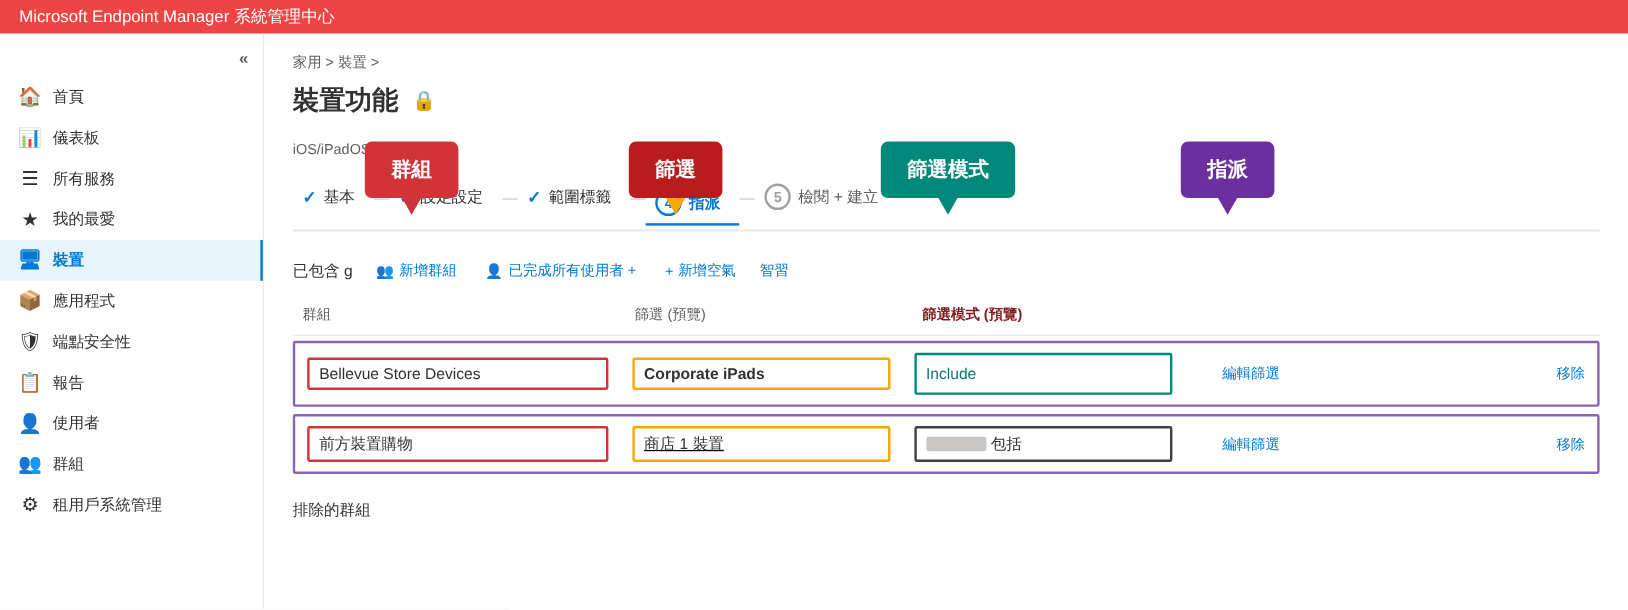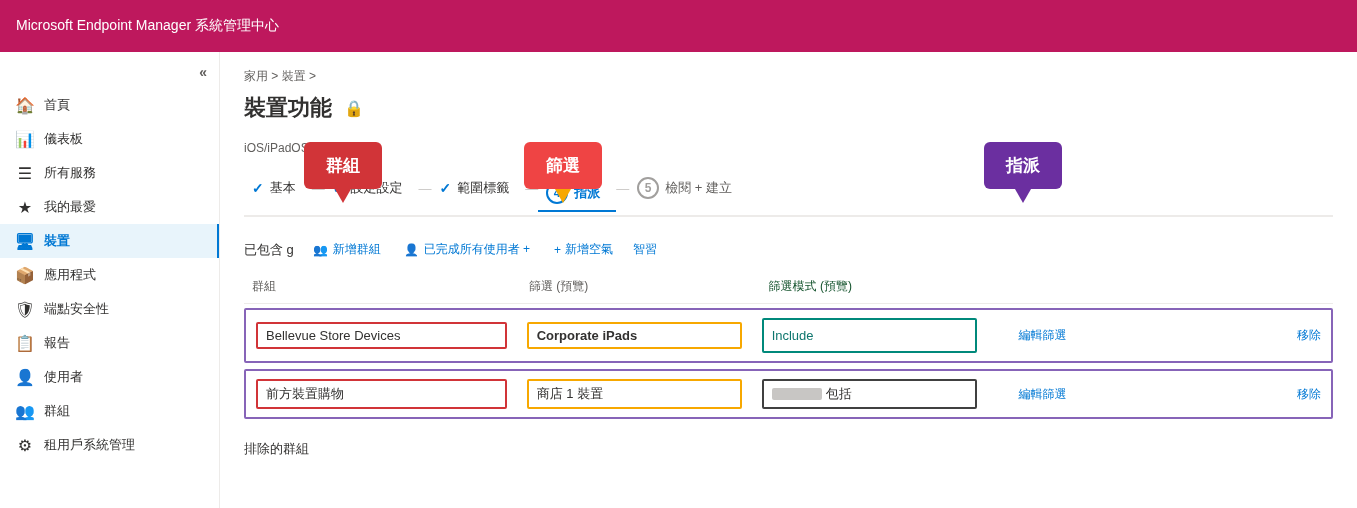--- a/index.html
+++ b/index.html
@@ -1,23 +1,23 @@
 <!DOCTYPE html>
 <html><head>
   <meta charset="utf-8">
   <style>
     * { box-sizing: border-box; margin: 0; padding: 0; }
     body { font-family: 'Segoe UI', Arial, sans-serif; font-size: 13px; background: #f3f2f1; display: flex; flex-direction: column; height: 508px; overflow: hidden; }
 
     
     .top-bar {
-      background: #be185d;
+      background: #ef4444;
       color: white;
       padding: 0 16px;
-      height: 52px;
+      height: 28px;
       display: flex;
       align-items: center;
       font-size: 14px;
       font-weight: 400;
       flex-shrink: 0;
     }
 
     
     .main-layout {
       display: flex;
@@ -231,34 +231,38 @@
       <button class="add-btn">
         <span>+</span>
         <span>新增空氣</span>
       </button>
       <span style="color:#0078d4; font-size:12px;">智習</span>
 
       <div style="position:absolute; top:-95px; left:60px; background:#d13438; padding:12px 22px; border-radius:6px; color:white; font-size:17px; font-weight:700; white-space:nowrap; z-index:20;">
         <span>群組</span>
         <div style="position:absolute; bottom:-14px; left:50%; transform:translateX(-50%); width:0; height:0; border-left:8px solid transparent; border-right:8px solid transparent; border-top:14px solid #d13438;"></div>
       </div>
-      <div style="position:absolute; top:-95px; left:280px; background:#ef4444; padding:12px 22px; border-radius:6px; color:white; font-size:17px; font-weight:700; white-space:nowrap; z-index:20;">
+      <div style="position:absolute; top:-95px; left:280px; background:#b91c1c; padding:12px 22px; border-radius:6px; color:white; font-size:17px; font-weight:700; white-space:nowrap; z-index:20;">
         <span>篩選</span>
         <div style="position:absolute; bottom:-14px; left:50%; transform:translateX(-50%); width:0; height:0; border-left:8px solid transparent; border-right:8px solid transparent; border-top:14px solid #f7a800;"></div>
+      </div>
+      <div style="position:absolute; top:-95px; left:490px; background:#00897b; padding:12px 22px; border-radius:6px; color:white; font-size:17px; font-weight:700; white-space:nowrap; z-index:20;">
+        <span>篩選模式</span>
+        <div style="position:absolute; bottom:-14px; left:50%; transform:translateX(-50%); width:0; height:0; border-left:8px solid transparent; border-right:8px solid transparent; border-top:14px solid #00897b;"></div>
       </div>
       <div style="position:absolute; top:-95px; left:740px; background:#6b2fa0; padding:12px 22px; border-radius:6px; color:white; font-size:17px; font-weight:700; white-space:nowrap; z-index:20;">
         <span>指派</span>
         <div style="position:absolute; bottom:-14px; left:50%; transform:translateX(-50%); width:0; height:0; border-left:8px solid transparent; border-right:8px solid transparent; border-top:14px solid #6b2fa0;"></div>
       </div>
     </div>
 
     <div style="display:flex; padding:4px 0; border-bottom:1px solid #edebe9; margin-bottom:4px;">
       <div style="flex:1.4; padding:4px 8px; font-size:12px; color:#605e5c;">群組</div>
       <div style="flex:1.2; padding:4px 8px; font-size:12px; color:#605e5c;">篩選 (預覽)</div>
-      <div style="flex:1.2; padding:4px 8px; font-size:12px; color:#14532d;">篩選模式 (預覽)</div>
+      <div style="flex:1.2; padding:4px 8px; font-size:12px; color:#7f1d1d;font-weight:bold;">篩選模式 (預覽)</div>
       <div style="flex:1.7; padding:4px 8px; font-size:12px; color:#605e5c;"></div>
     </div>
 
     <div style="border:2px solid #8764b8; border-radius:2px; margin-bottom:6px; display:flex; align-items:stretch;">
       <div style="flex:1.4; padding:0 10px; display:flex; align-items:center;">
         <div style="border:2px solid #d13438; border-radius:2px; padding:4px 8px; font-size:13px; color:#323130; width:100%;">Bellevue Store Devices</div>
       </div>
       <div style="flex:1.2; padding:8px 10px; display:flex; align-items:center;">
         <div style="border:2px solid #f7a800; border-radius:2px; padding:4px 8px; font-size:13px; color:#323130; width:100%;font-weight:bold;">Corporate iPads</div>
       </div>
@@ -270,21 +274,21 @@
       </div>
       <div style="flex:0.7; padding:8px 10px; display:flex; align-items:center; justify-content:flex-end;">
         <span class="remove-link">移除</span>
       </div>
     </div>
 
     <div style="border:2px solid #8764b8; border-radius:2px; margin-bottom:6px; display:flex; align-items:center;">
       <div style="flex:1.4; padding:8px 10px; display:flex; align-items:center;">
         <div style="border:2px solid #d13438; border-radius:2px; padding:4px 8px; font-size:13px; color:#323130; width:100%;">前方裝置購物</div>
       </div>
-      <div style="flex:1.2; padding:8px 10px; display:flex; align-items:center;">
+      <div style="flex:1.2; padding:8px 10px; display:flex; align-items:center;text-decoration:underline;">
         <div style="border:2px solid #f7a800; border-radius:2px; padding:4px 8px; font-size:13px; color:#323130; width:100%;">商店 1  裝置</div>
       </div>
       <div style="flex:1.2; padding:8px 10px; display:flex; align-items:center;">
         <div style="border:2px solid #404040; border-radius:2px; padding:4px 8px; font-size:13px; color:#323130; width:100%; display:flex; align-items:center; gap:4px;">
           <span style="background:#c8c6c4; width:50px; height:12px; border-radius:2px; display:inline-block;"></span>
           <span>包括</span>
         </div>
       </div>
       <div style="flex:1; padding:8px 10px; display:flex; align-items:center;">
         <span class="edit-filter-link">編輯篩選</span>

